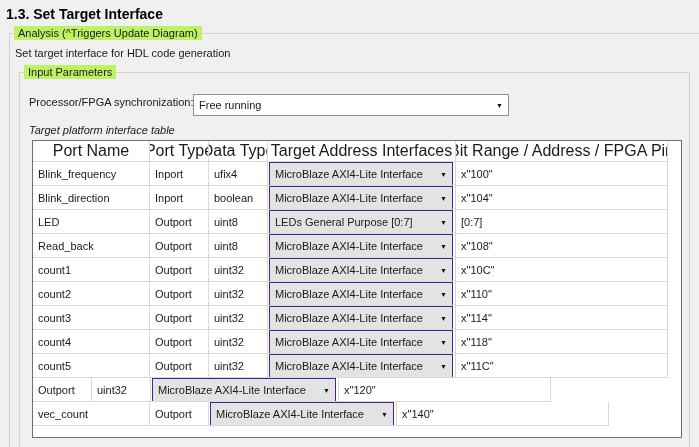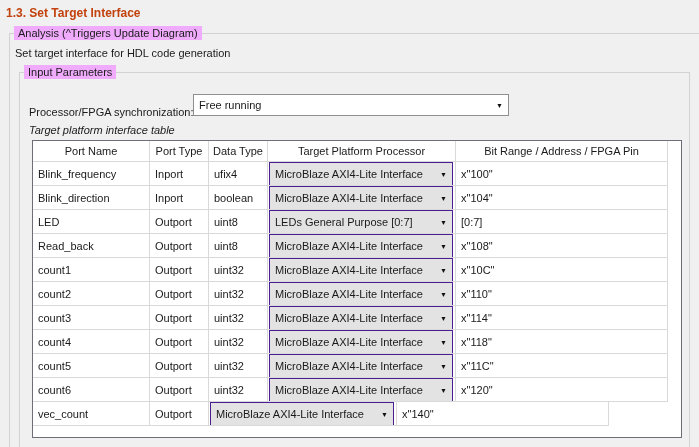--- a/index.html
+++ b/index.html
@@ -7,40 +7,40 @@
     width:699px; height:447px;
     background:#f0f0f0;
     font-family:"Liberation Sans", sans-serif;
     font-size:11px;
     color:#1a1a1a;
     position:relative;
     overflow:hidden;
   }
   .page-title {
     position:absolute; left:6px; top:6px;
-    font-size:12px; font-weight:bold; color:#c2410c;
+    font-size:14px; font-weight:bold; color:#000000;
     white-space:nowrap;
   }
   .groupbox {
     position:absolute;
     border:1px solid #d2d2d2;
     box-sizing:border-box;
   }
   .groupbox .group-label {
     position:absolute; top:-8px; left:4px;
-    background:#f0abfc; padding:0 4px;
+    background:#bef264; padding:0 4px;
     white-space:nowrap; line-height:14px;
   }
   #analysis-box  { left:9px;  top:33px; width:700px; height:430px; }
   #input-box     { left:19px; top:72px; width:671px; height:390px; }
   .desc-text {
     position:absolute; left:15px; top:47px; white-space:nowrap;
   }
   .sync-label {
-    position:absolute; left:29px; top:106px; white-space:nowrap;text-align:right;
+    position:absolute; left:29px; top:96px; white-space:nowrap;text-align:right;
   }
   .combo {
     box-sizing:border-box;
     display:flex; align-items:center;
     padding:0 5px;
     cursor:default;
     white-space:nowrap;
     overflow:hidden;
     justify-content:center;
   }
@@ -72,21 +72,21 @@
   .thead { height:21px; }
   .tr    { height:24px; }
   .th, .td {
     box-sizing:border-box;
     border-right:1px solid #d9d9d9;
     border-bottom:1px solid #d9d9d9;
     overflow:hidden; white-space:nowrap;
   }
   .th {
     display:flex; align-items:center; justify-content:center;
-    font-size:11px;
+    font-size:16px;
   }
   .td {
     display:flex; align-items:center;
     padding-left:5px;
   }
   .c0 { width:117px; }
   .c1 { width:59px; }
   .c2 { width:59px; }
   .c3 { width:188px; padding-left:0; }
   .c4 { width:212px; }
@@ -120,21 +120,21 @@
   <span class="combo-arrow">▼</span>
 </div>
 
 <div class="table-label">Target platform interface table</div>
 
 <div class="ptable">
   <div class="thead">
     <div class="th c0">Port Name</div>
     <div class="th c1">Port Type</div>
     <div class="th c2">Data Type</div>
-    <div class="th c3">Target Platform Processor</div>
+    <div class="th c3">Target Address Interfaces</div>
     <div class="th c4">Bit Range / Address / FPGA Pin</div>
   </div>
   <div>
   <div class="tr">
     <div class="td c0">
           <span>Blink_frequency</span>
         </div>
     <div class="td c1">
           <span>Inport</span>
         </div>
@@ -314,23 +314,20 @@
         <span>MicroBlaze AXI4-Lite Interface</span>
         <span class="combo-arrow">▼</span>
       </div>
     </div>
     <div class="td c4">
           <span>x"11C"</span>
         </div>
   </div>
 
   <div class="tr">
-    <div class="td c0">
-          <span>count6</span>
-        </div>
     <div class="td c1">
           <span>Outport</span>
         </div>
     <div class="td c2">
           <span>uint32</span>
         </div>
     <div class="td c3">
       <div class="combo cell-combo">
         <span>MicroBlaze AXI4-Lite Interface</span>
         <span class="combo-arrow">▼</span>

